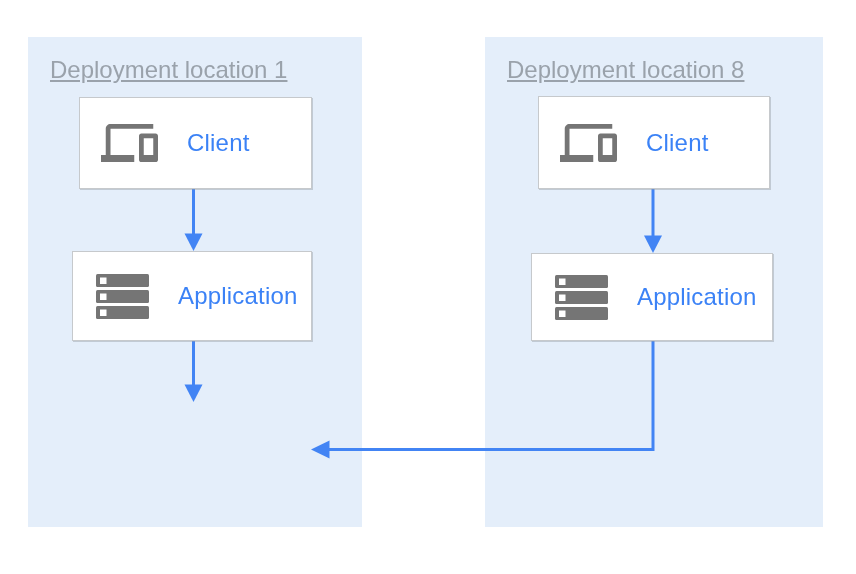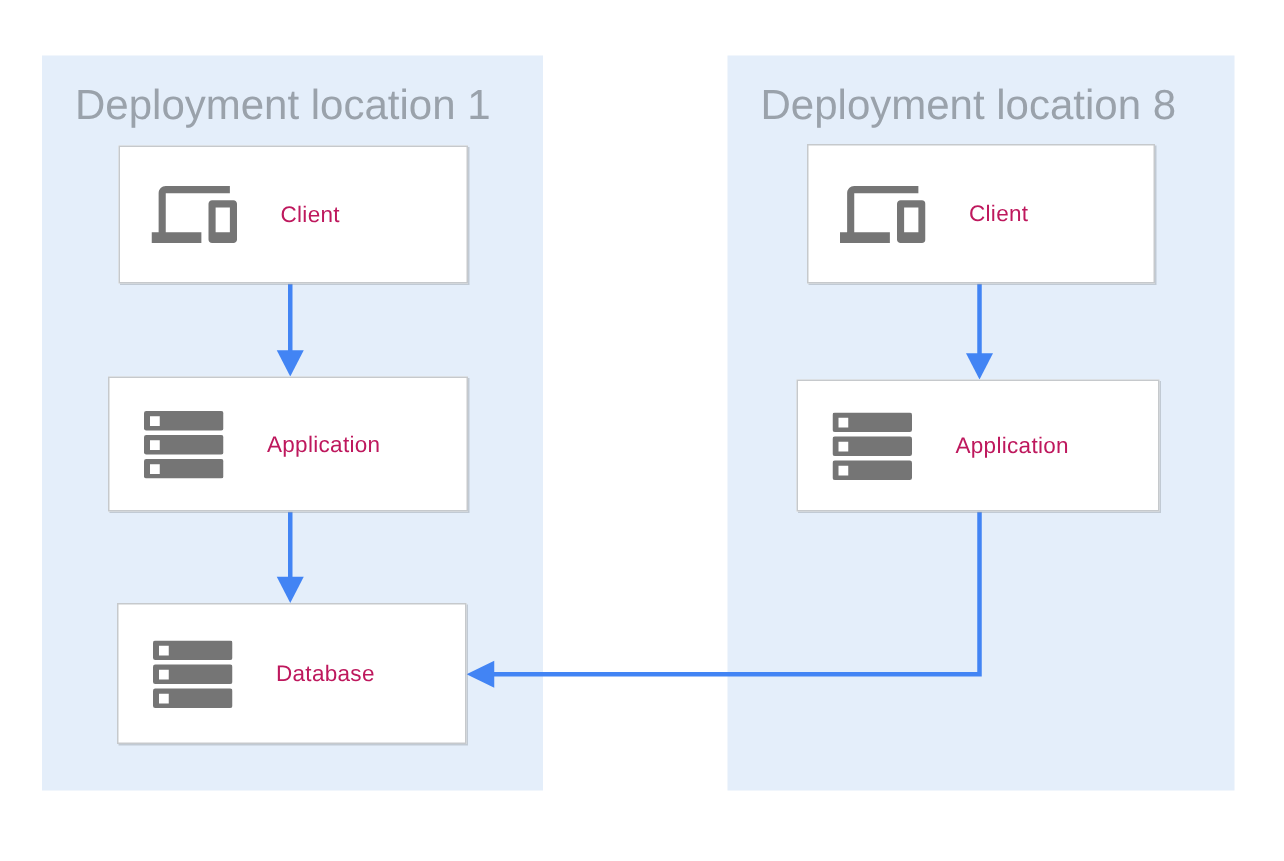--- a/index.html
+++ b/index.html
@@ -18,46 +18,47 @@
   .group {
     position: absolute;
     background: #e4eefa;
   }
   .group-1 { left: 28px; top: 37px; width: 334px; height: 490px; }
   .group-2 { left: 485px; top: 37px; width: 338px; height: 490px; }
   .group-title {
     position: absolute;
     left: 22px;
     top: 21px;
-    font-size: 28px;
+    font-size: 24px;
     line-height: 24px;
     color: #9aa2ab;
     white-space: nowrap;
+    text-decoration: underline;
   }
   .node {
     position: absolute;
     box-sizing: border-box;
     background: #ffffff;
     border: 1px solid #c6c9cc;
     box-shadow: 1px 1px 0 rgba(150,158,167,0.45);
     display: flex;
     align-items: center;
     z-index: 2;
   }
   .node .icon {
     display: flex;
     align-items: center;
     margin-left: 21px;
     flex: 0 0 auto;
   }
   .node .icon.icon-storage { margin-left: 23px; }
   .node .node-label {
-    font-size: 15px;
+    font-size: 24px;
     letter-spacing: 0.2px;
-    color: #be185d;
+    color: #3b82f6;
     margin-left: 29px;
     white-space: nowrap;
   }
   .node-client-1      { left: 79px;  top: 97px;  width: 233px; height: 92px; }
   .node-application-1 { left: 72px;  top: 251px; width: 240px; height: 90px; }
   .node-database-1    { left: 78px;  top: 402px; width: 233px; height: 94px; }
   .node-client-2      { left: 538px; top: 96px;  width: 232px; height: 93px; }
   .node-application-2 { left: 531px; top: 253px; width: 242px; height: 88px; }
   .arrows {
     position: absolute;
@@ -121,37 +122,20 @@
         <g fill="#ffffff">
           <rect x="4" y="3.5" width="6.5" height="6.5"></rect>
           <rect x="4" y="19.5" width="6.5" height="6.5"></rect>
           <rect x="4" y="35.5" width="6.5" height="6.5"></rect>
         </g>
       </svg>
     </span>
     <span class="node-label">Application</span>
   </div>
 
-  <div class="node node-database-1">
-    <span class="icon icon-storage">
-      <svg width="53" height="45" viewBox="0 0 53 45" xmlns="http://www.w3.org/2000/svg">
-        <g fill="#757575">
-          <rect x="0" y="0" width="53" height="13" rx="1.5"></rect>
-          <rect x="0" y="16" width="53" height="13" rx="1.5"></rect>
-          <rect x="0" y="32" width="53" height="13" rx="1.5"></rect>
-        </g>
-        <g fill="#ffffff">
-          <rect x="4" y="3.5" width="6.5" height="6.5"></rect>
-          <rect x="4" y="19.5" width="6.5" height="6.5"></rect>
-          <rect x="4" y="35.5" width="6.5" height="6.5"></rect>
-        </g>
-      </svg>
-    </span>
-    <span class="node-label">Database</span>
-  </div>
 
   <div class="node node-client-2">
     <span class="icon">
       <svg width="57" height="38" viewBox="0 4 24 16" xmlns="http://www.w3.org/2000/svg">
         <path fill="#757575" d="M4 6h18V4H4c-1.1 0-2 .9-2 2v11H0v3h14v-3H4V6zm19 2h-6c-.55 0-1 .45-1 1v10c0 .55.45 1 1 1h6c.55 0 1-.45 1-1V9c0-.55-.45-1-1-1zm-1 9h-4v-7h4v7z"></path>
       </svg>
     </span>
     <span class="node-label">Client</span>
   </div>
 

